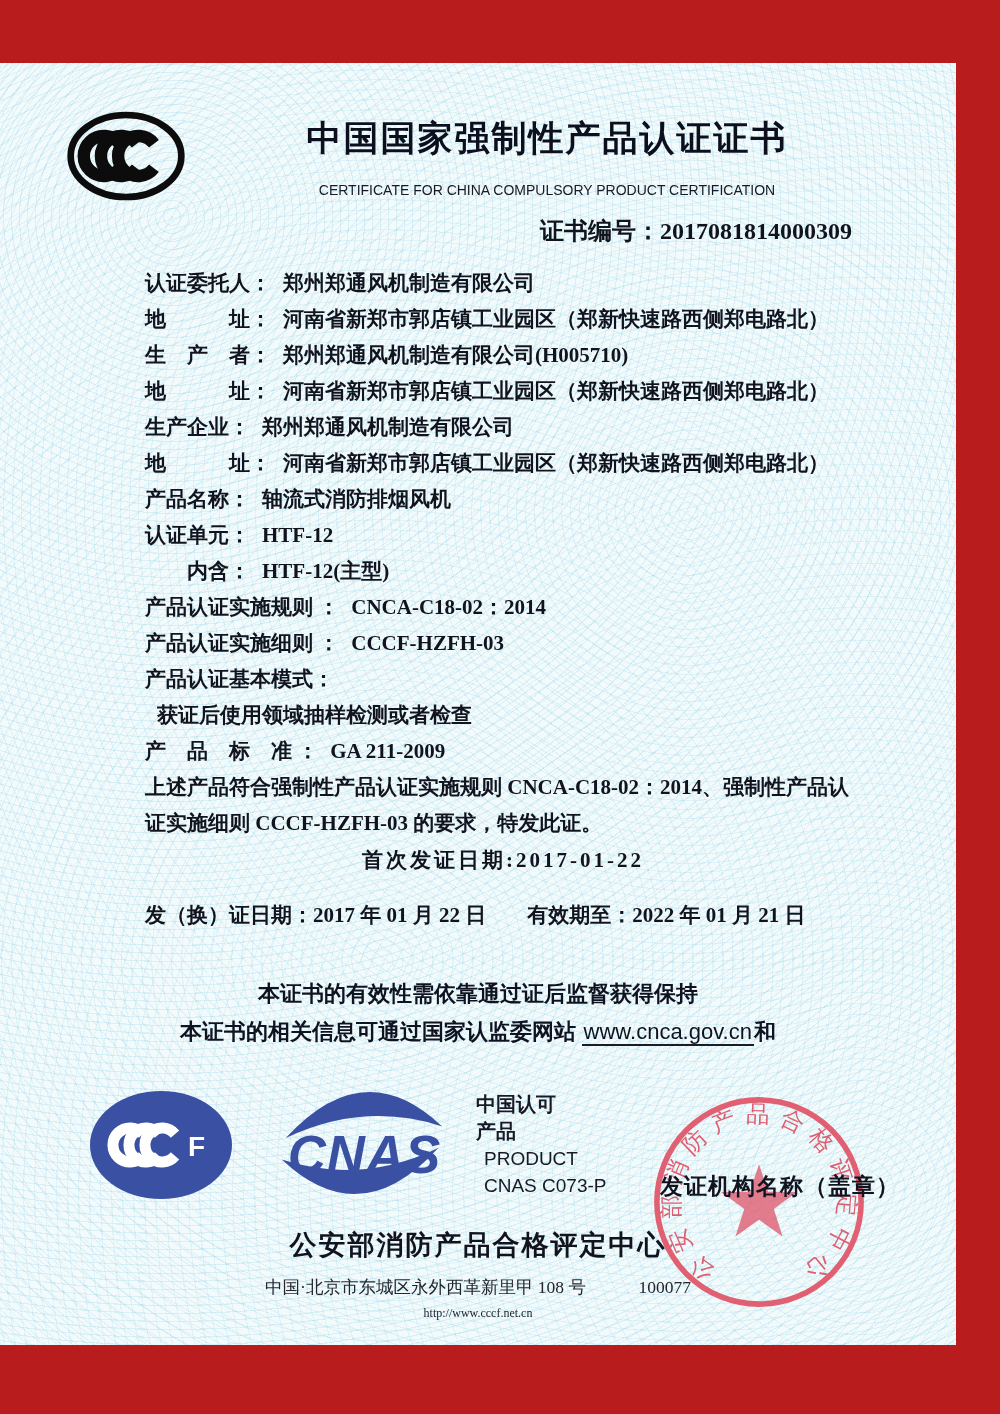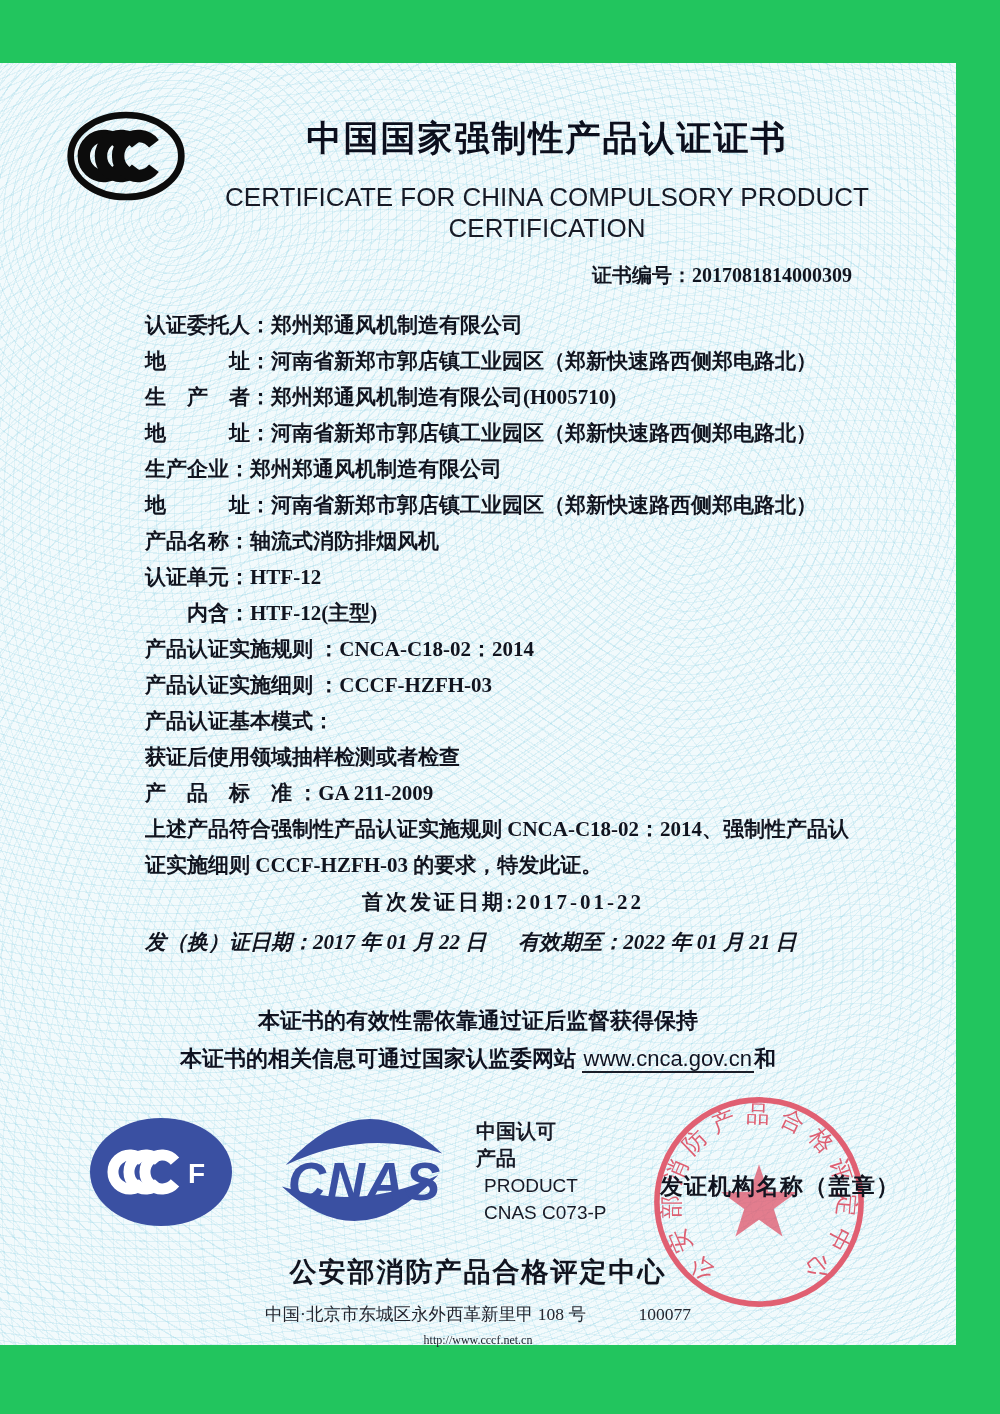--- a/index.html
+++ b/index.html
@@ -1,37 +1,37 @@
 <!DOCTYPE html>
 <html><head>
 <meta charset="utf-8">
 <style>
   html,body{margin:0;padding:0;background:#ffffff;}
-  .page{position:relative;width:1000px;height:1414px;background:#22c55e;overflow:hidden;
+  .page{position:relative;width:1000px;height:1414px;background:#b91c1c;overflow:hidden;
         font-family:"Liberation Serif","DejaVu Serif",serif;color:#11141f;}
   .paper{position:absolute;left:0;top:63px;width:956px;height:1282px;
         background-color:#f2fafc;
         background-image:
           repeating-radial-gradient(circle at 18% 12%, rgba(120,200,222,.20) 0 1.2px, transparent 1.2px 8px),
           repeating-radial-gradient(circle at 72% 35%, rgba(120,200,222,.16) 0 1.2px, transparent 1.2px 9px),
           repeating-radial-gradient(circle at 40% 70%, rgba(120,200,222,.15) 0 1.2px, transparent 1.2px 10px),
           repeating-radial-gradient(circle at 90% 88%, rgba(120,200,222,.14) 0 1.2px, transparent 1.2px 11px);}
   .header{display:flex;align-items:flex-start;padding:46px 36px 0 64px;}
   .titles{flex:1;text-align:center;padding-right:14px;}
   .title-cn{font-size:35px;font-weight:700;letter-spacing:2px;color:#0c0f1d;margin-top:6px;}
-  .title-en{font-size:26px;margin-top:20px;color:#171a26;font-weight:500;
+  .title-en{font-size:14px;margin-top:20px;color:#171a26;font-weight:500;
             font-family:"Liberation Sans","DejaVu Sans",sans-serif;letter-spacing:0;}
-  .cert-no{text-align:right;padding-right:104px;font-size:20px;font-weight:600;margin-top:18px;}
+  .cert-no{text-align:right;padding-right:104px;font-size:24px;font-weight:600;margin-top:12px;}
   .fields{margin:18px 0 0 145px;width:716px;font-size:21px;line-height:36px;}
-  .row{display:flex;align-items:baseline;min-height:36px;}
+  .row{display:flex;align-items:baseline;min-height:36px;gap:12px;}
   .lbl{font-weight:700;white-space:pre;flex:none;}
   .val{font-weight:600;}
   .statement{font-weight:700;width:716px;}
   .first-issue{text-align:center;font-weight:700;letter-spacing:3px;margin-top:1px;}
-  .dates{display:flex;gap:32px;font-weight:700;margin-top:4px;white-space:pre;font-style:italic;}
+  .dates{display:flex;gap:41px;font-weight:700;margin-top:19px;white-space:pre;}
   .notice{margin-top:42px;text-align:center;font-size:22px;line-height:38px;font-weight:600;color:#0f1220;}
   .u{border-bottom:2px solid #1a1d28;padding:0 2px;font-family:"Liberation Sans","DejaVu Sans",sans-serif;font-weight:500;}
   .logos{position:relative;margin:24px 0 0 86px;height:140px;display:flex;align-items:center;}
   .cnas-wrap{margin-left:38px;}
   .accr{margin-left:26px;font-size:20px;line-height:27px;font-weight:600;color:#171a26;}
   .accr .en{font-family:"Liberation Sans","DejaVu Sans",sans-serif;font-weight:500;font-size:19px;padding-left:8px;}
   .stamp-label{position:absolute;left:660px;top:1108px;font-size:23px;font-weight:600;z-index:3;letter-spacing:1px;}
   .seal{position:absolute;left:648px;top:1028px;z-index:2;opacity:.93;}
   .footer{text-align:center;margin-top:12px;position:relative;z-index:1;}
   .org{font-size:27px;font-weight:700;letter-spacing:2px;}

